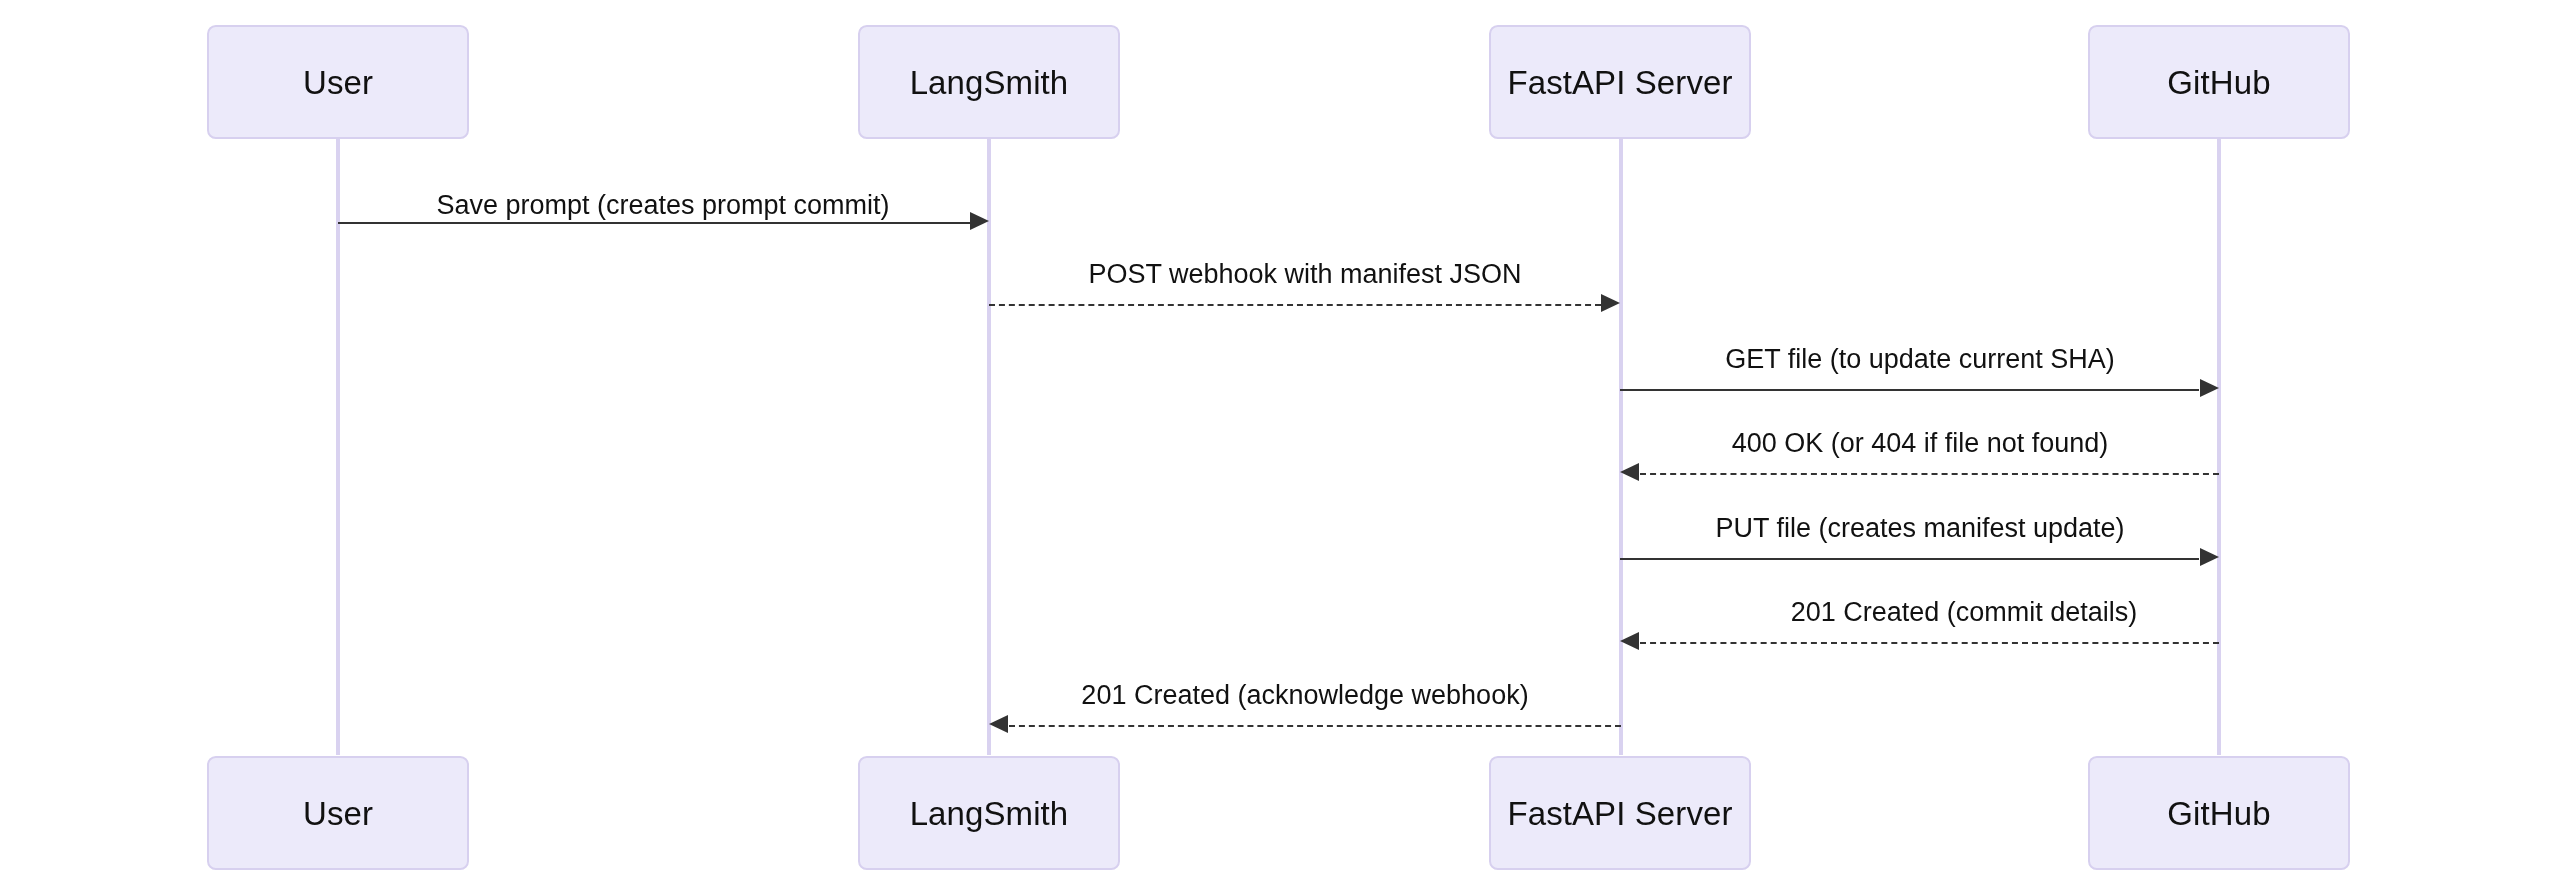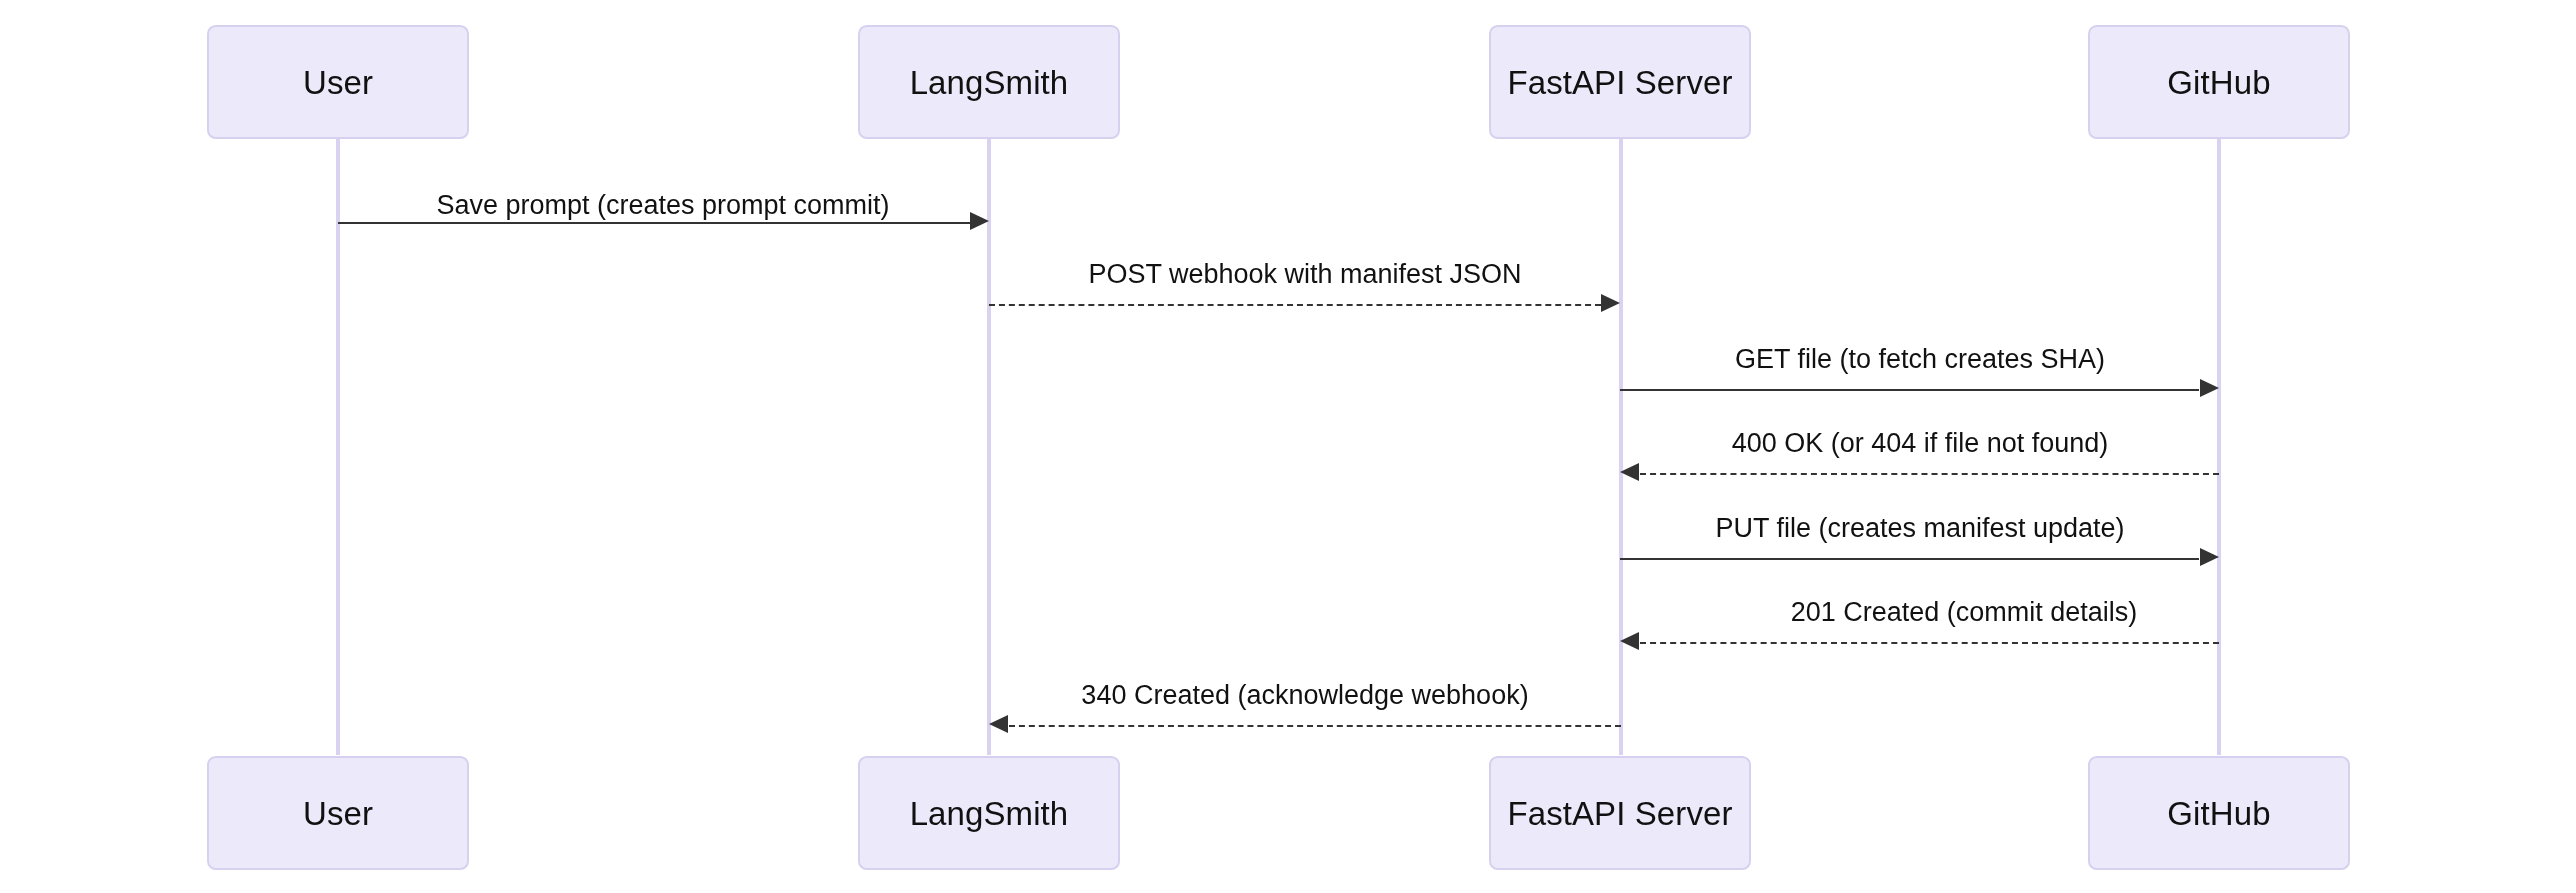--- a/index.html
+++ b/index.html
@@ -123,36 +123,36 @@
       <div class="msg-label" style="left: 663px; top: -43px; margin-top: 13px;">Save prompt (creates prompt commit)</div>
     </div>
     <div class="msg" style="left: 0px; top: 304px; width: 2576px;">
       <div class="msg-line dotted" style="left: 989px; width: 612px;"></div>
       <div class="arrow-head right" style="left: 1601px;"></div>
       <div class="msg-label" style="left: 1305px; top: -43px;">POST webhook with manifest JSON</div>
     </div>
     <div class="msg" style="left: 0px; top: 389px; width: 2576px;">
       <div class="msg-line" style="left: 1620px; width: 579px;"></div>
       <div class="arrow-head right" style="left: 2200px;"></div>
-      <div class="msg-label" style="left: 1920px; top: -43px;">GET file (to fetch creates SHA)</div>
+      <div class="msg-label" style="left: 1920px; top: -43px;">GET file (to update current SHA)</div>
     </div>
     <div class="msg" style="left: 0px; top: 473px; width: 2576px;">
       <div class="msg-line dotted" style="left: 1640px; width: 579px;"></div>
       <div class="arrow-head left" style="left: 1620px;"></div>
       <div class="msg-label" style="left: 1920px; top: -43px;">400 OK (or 404 if file not found)</div>
     </div>
     <div class="msg" style="left: 0px; top: 558px; width: 2576px;">
       <div class="msg-line" style="left: 1620px; width: 579px;"></div>
       <div class="arrow-head right" style="left: 2200px;"></div>
       <div class="msg-label" style="left: 1920px; top: -43px;">PUT file (creates manifest update)</div>
     </div>
     <div class="msg" style="left: 0px; top: 642px; width: 2576px;">
       <div class="msg-line dotted" style="left: 1640px; width: 579px;"></div>
       <div class="arrow-head left" style="left: 1620px;"></div>
       <div class="msg-label" style="left: 1920px; top: -43px; margin-left: 44px;">201 Created (commit details)</div>
     </div>
     <div class="msg" style="left: 0px; top: 725px; width: 2576px;">
       <div class="msg-line dotted" style="left: 1009px; width: 612px;"></div>
       <div class="arrow-head left" style="left: 989px;"></div>
-      <div class="msg-label" style="left: 1305px; top: -43px;">340 Created (acknowledge webhook)</div>
+      <div class="msg-label" style="left: 1305px; top: -43px;">201 Created (acknowledge webhook)</div>
     </div>
   </div>
 
 
 </body></html>

